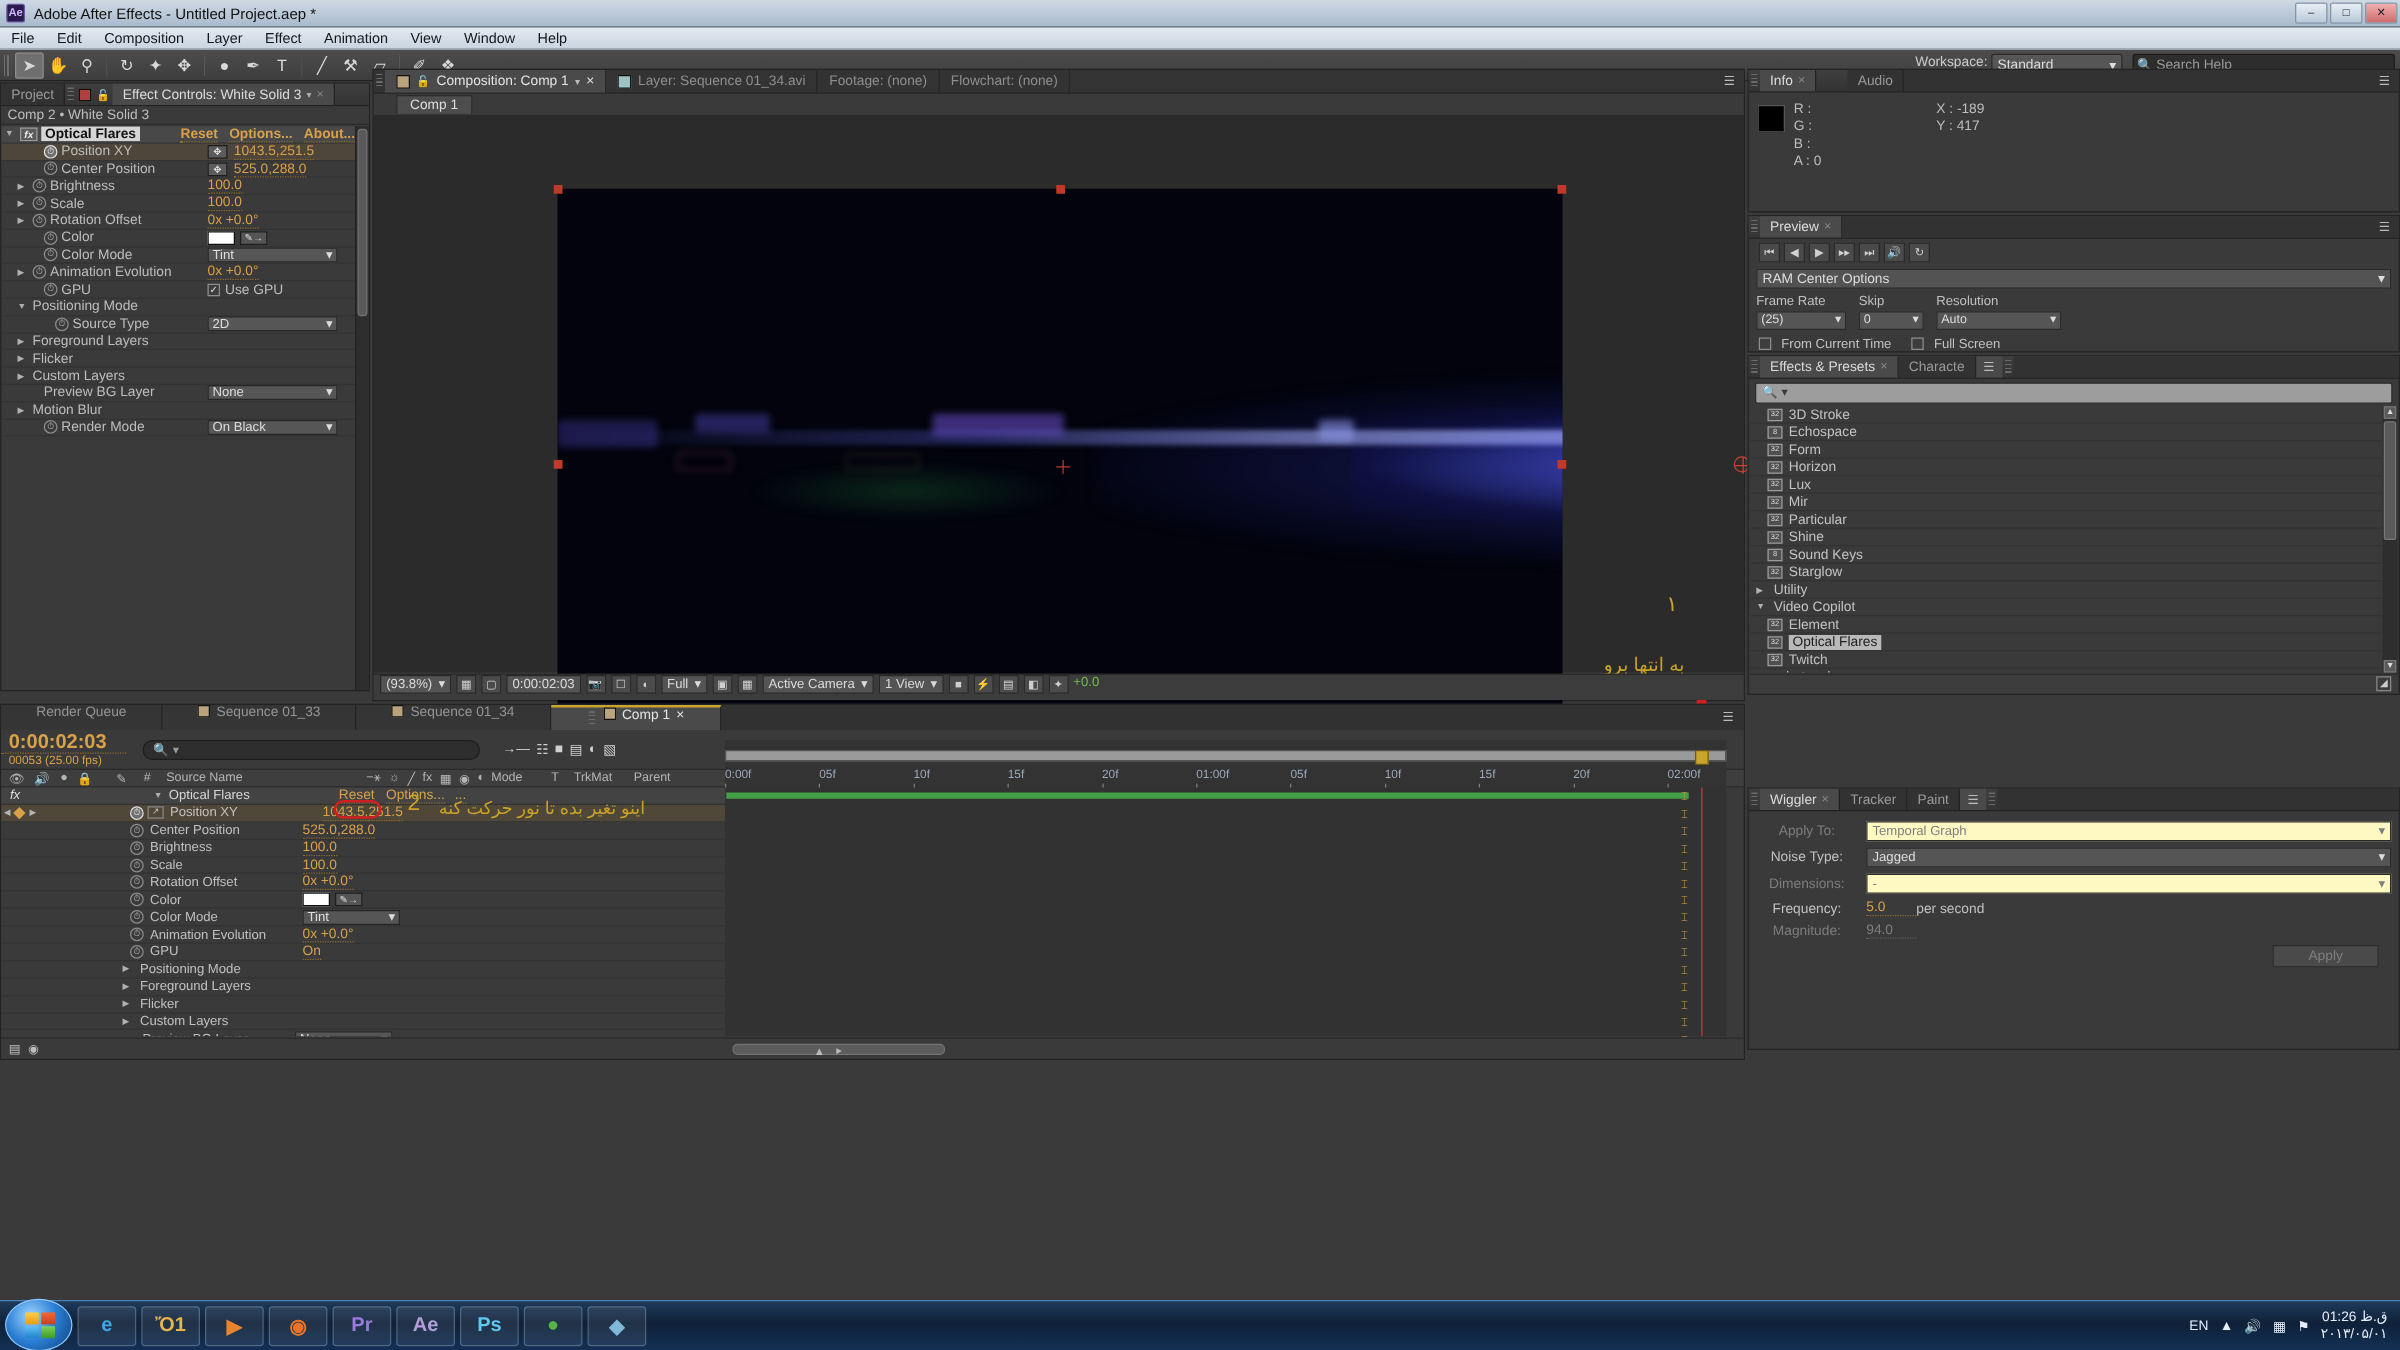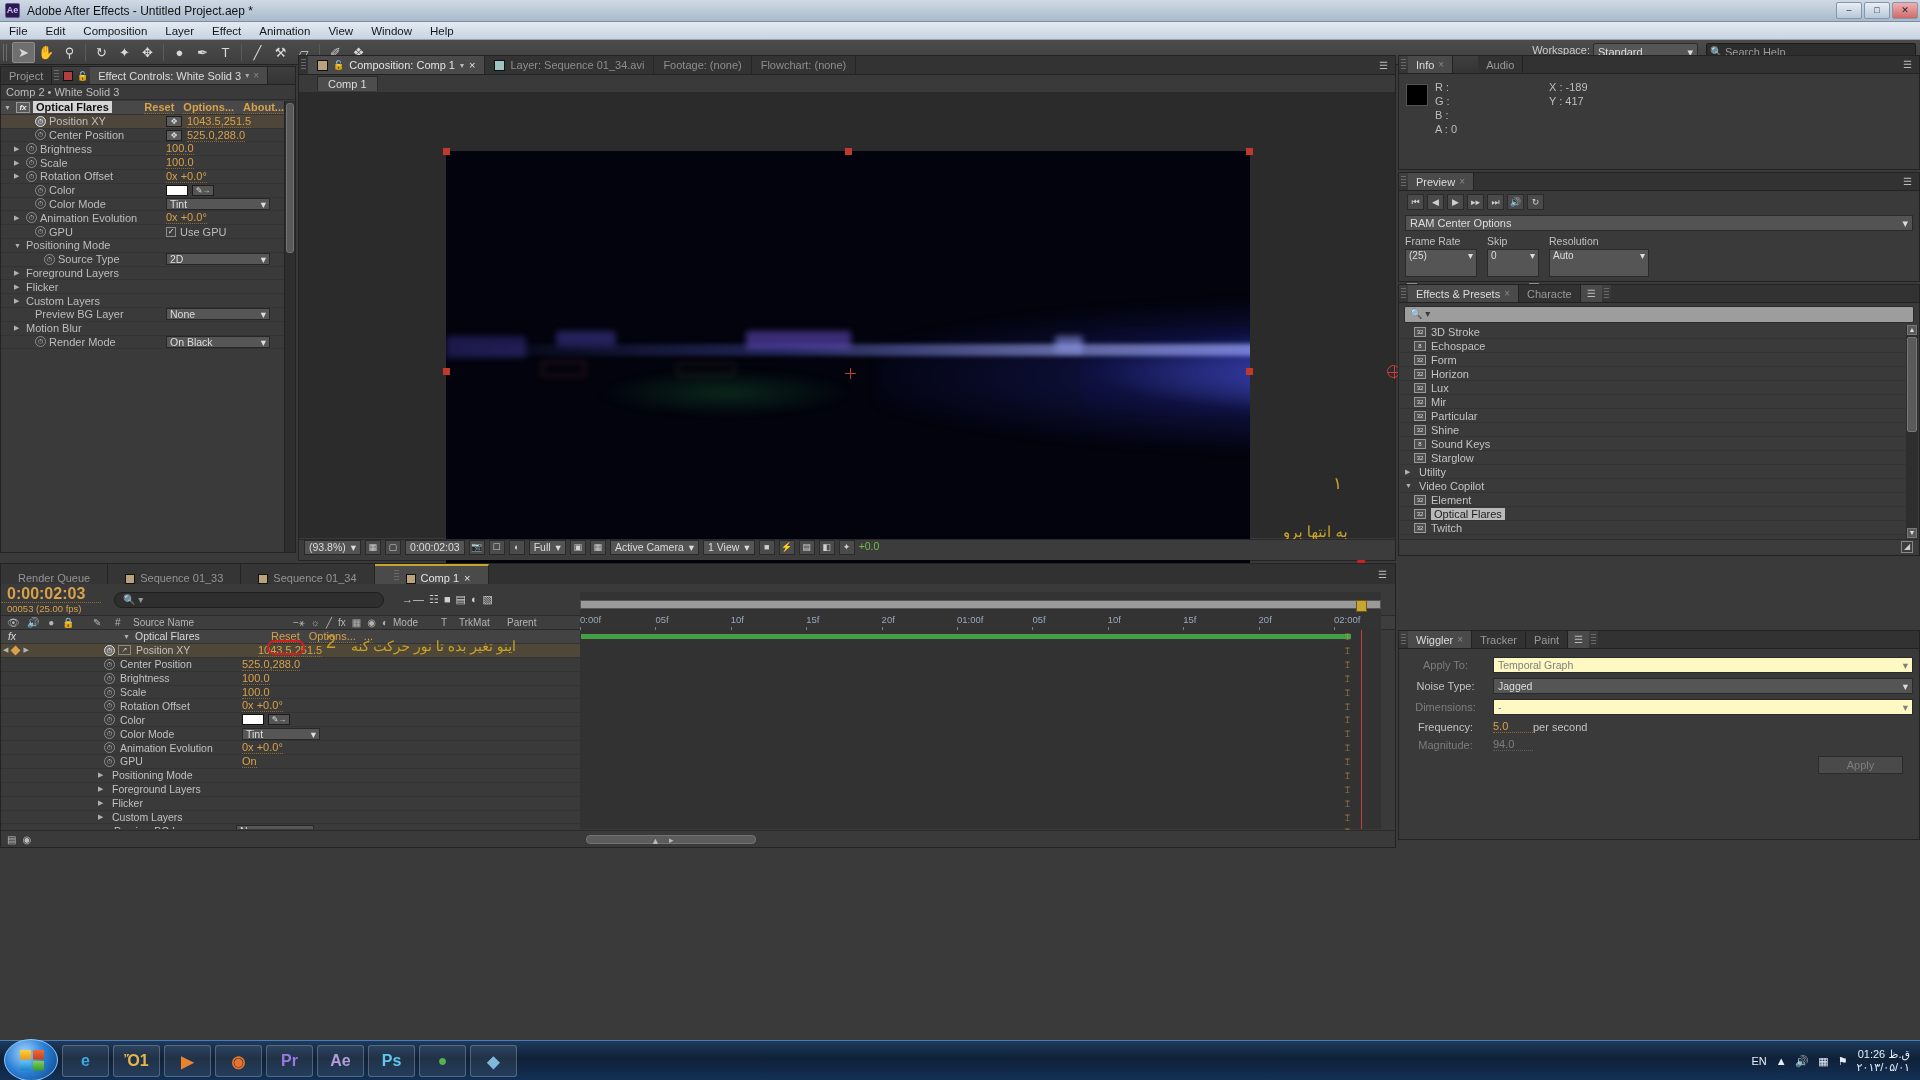--- a/index.html
+++ b/index.html
@@ -141,21 +141,21 @@
   .rgba{ position:absolute; left:36px; top:6px; line-height:14px; color:#bdbdbd; }
   .xy{ position:absolute; left:150px; top:6px; line-height:14px; color:#bdbdbd;}
   #preview{ left:1398px; top:172px; width:522px; height:110px;}
   .prev-bar{ height:22px; display:flex; align-items:center; gap:3px; padding:0 8px;}
   .pbtn{ width:17px;height:16px;background:#4a4a4a;border:1px solid #2a2a2a;color:#d0d0d0;
     font-size:9px;text-align:center;line-height:14px;}
   .ram-title{ height:16px; background:#535353; border:1px solid #2a2a2a; margin:2px 6px;
     font-size:11px; color:#ddd; padding:0 4px; display:flex; justify-content:space-between; line-height:14px;}
   .pgrid{ display:flex; font-size:10.5px; color:#c0c0c0; padding:2px 6px; gap:10px;}
   .pcol{ display:flex; flex-direction:column; gap:2px;}
-  .psel{ height:28px;background:#555;border:1px solid #2a2a2a;color:#ddd;font-size:10px;
+  .psel{ height:15px;background:#555;border:1px solid #2a2a2a;color:#ddd;font-size:10px;
     padding:0 3px; display:flex; justify-content:space-between; line-height:12px;}
   #effects-presets{ left:1398px; top:284px; width:522px; height:272px;}
   .ep-search{ height:17px;background:#9d9d9d;border:1px solid #2b2b2b;margin:3px 5px;
     color:#3a3a3a;font-size:10px;padding:1px 5px; border-radius:2px;}
   .ep-list{ position:absolute; left:1px; top:40px; right:13px; bottom:17px; overflow:hidden;}
   .ep-item{ height:14px; display:flex; align-items:center; gap:5px; padding-left:14px;
     font-size:11px; color:#c3c3c3; border-bottom:1px solid #333;}
   .ep-item.sel span.lbl{ background:#b9b9b9; color:#222; padding:0 3px;}
   .ep-item.group{ padding-left:5px; }
   .ep-ico{ width:12px;height:10px;border:1px solid #9a9a9a;background:#4f4f4f;font-size:6px;
@@ -170,21 +170,21 @@
   .wg-lab.dim{ color:#7d7d7d;}
   .wg-sel{ flex:1; height:16px; background:#555; border:1px solid #2a2a2a; color:#ddd;
     font-size:10.5px; padding:0 4px; display:flex; justify-content:space-between; line-height:14px;}
   .wg-sel.dim{ background:#fef9c3; color:#7f7f7f;}
   .apply-btn{ width:85px;height:18px;background:#4a4a4a;border:1px solid #2b2b2b;color:#7e7e7e;
     font-size:11px;text-align:center;line-height:16px;}
 
   
   #timeline{ left:0; top:563px; width:1396px; height:285px;}
   .tl-tabs{ height:20px; background:#313131; display:flex; align-items:stretch;}
-  .tl-tab{ display:flex;align-items:flex-end;gap:5px;padding:0 17px;font-size:11px;color:#949494;
+  .tl-tab{ display:flex;align-items:flex-start;gap:5px;padding:0 28px;font-size:11px;color:#949494;
     background:#353535;border-right:1px solid #242424;}
   .tl-tab.active{ background:#4a4a4a; color:#e4e4e4; border-top:2px solid #c8a42e;}
   .tl-head{ height:32px; display:flex; align-items:center; border-bottom:1px solid #2a2a2a; background:#3a3a3a;}
   .tc-big{ color:#d8a14a; font-size:16px; font-weight:bold; padding-left:6px; line-height:16px;
     border-bottom:1px dotted #8d6a2e;}
   .tc-sub{ color:#d8a14a; font-size:9.5px; padding-left:6px;}
   .tl-search{ width:270px;height:16px;background:#2e2e2e;border:1px solid #1d1d1d;border-radius:8px;
     color:#999;font-size:10px;padding:1px 8px;margin-left:13px;}
   .tl-colhdr{ height:14px; background:#3e3e3e; display:flex; align-items:center;
     font-size:10px; color:#b4b4b4; border-bottom:1px solid #2a2a2a;}

